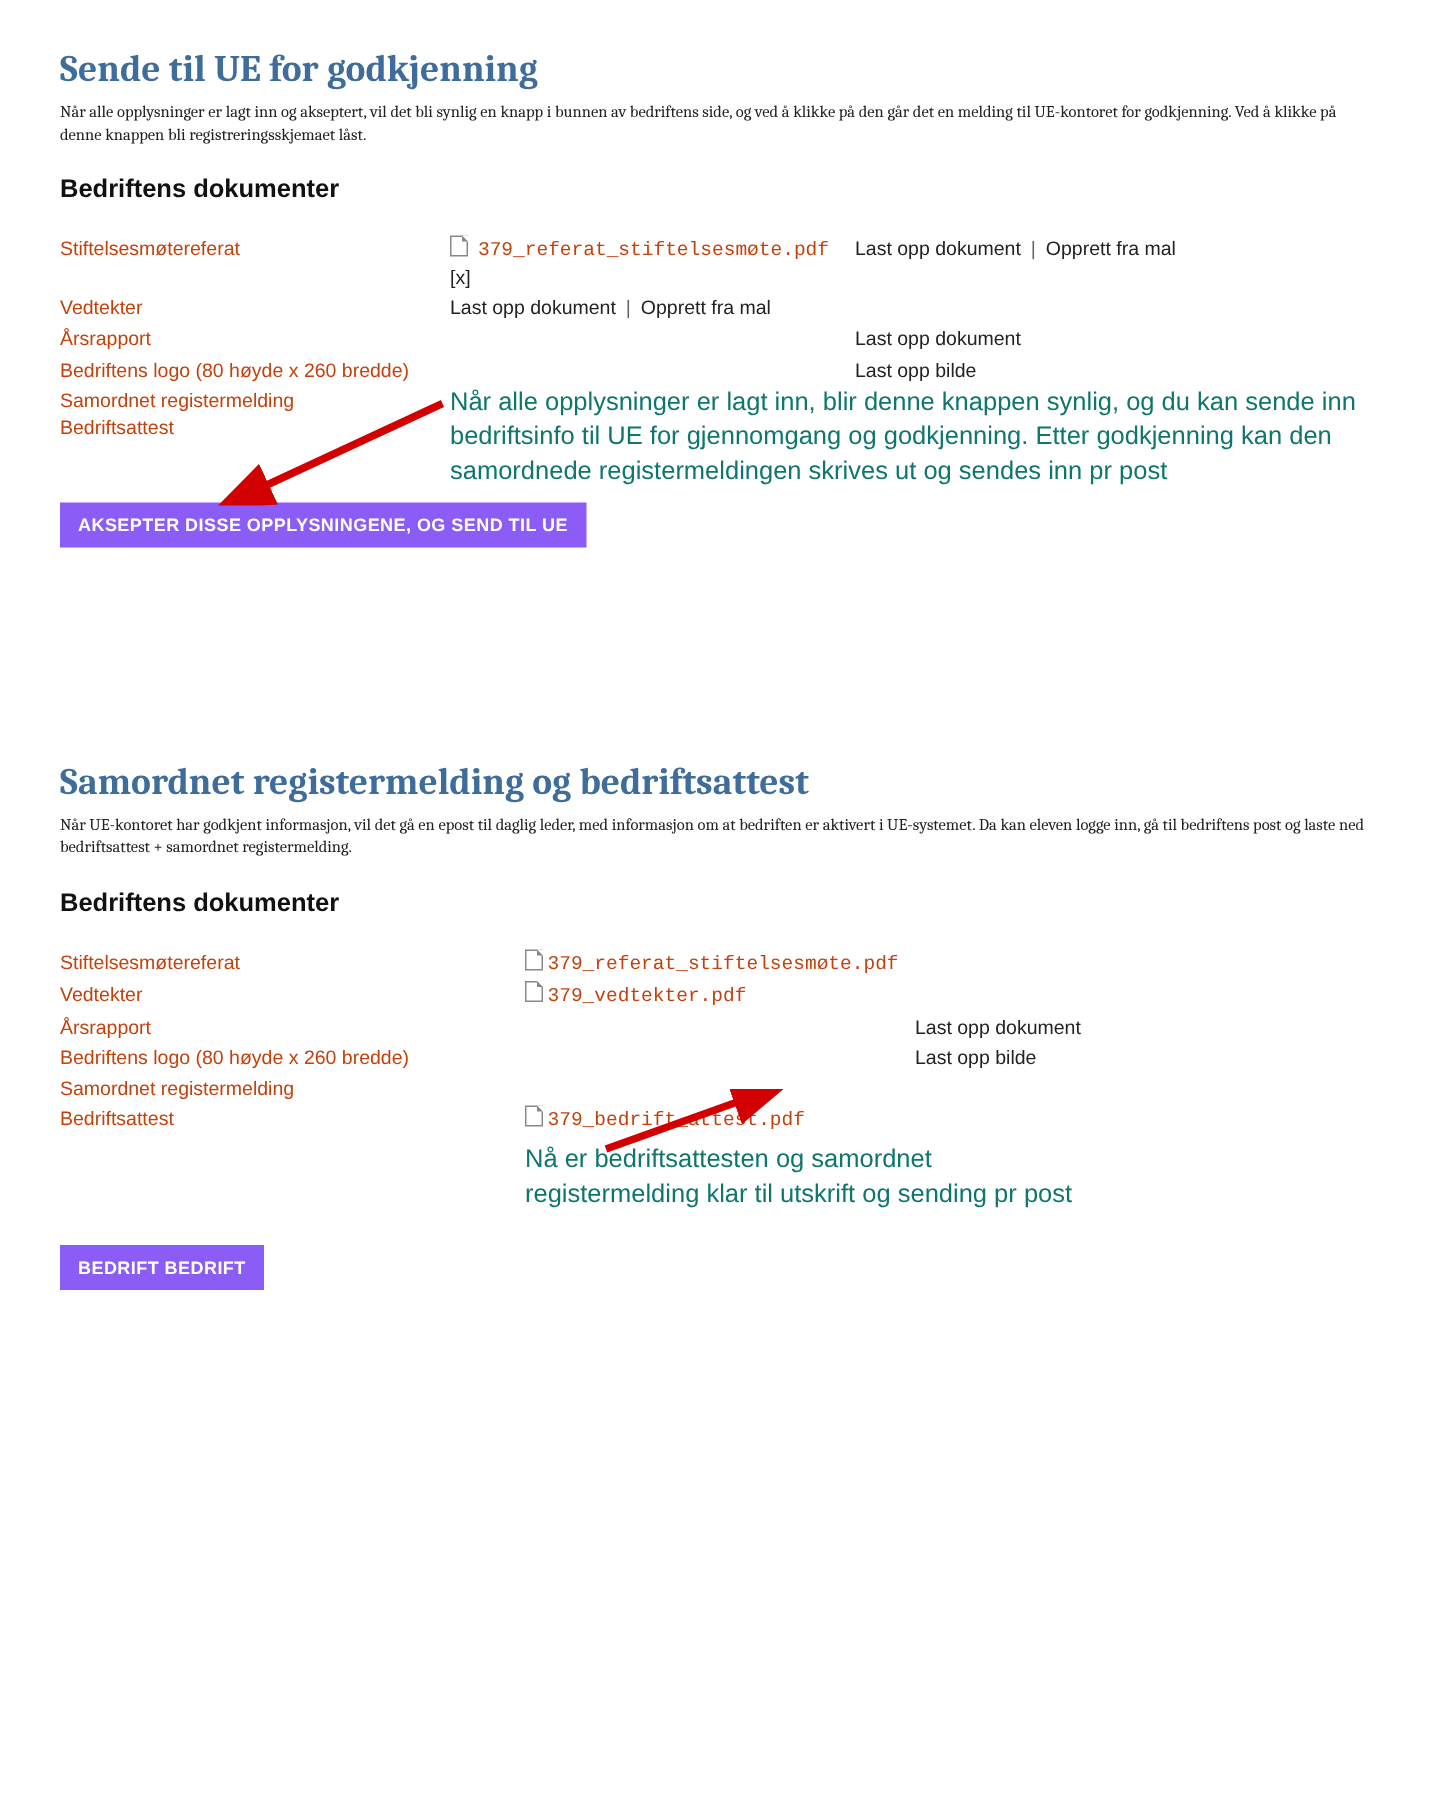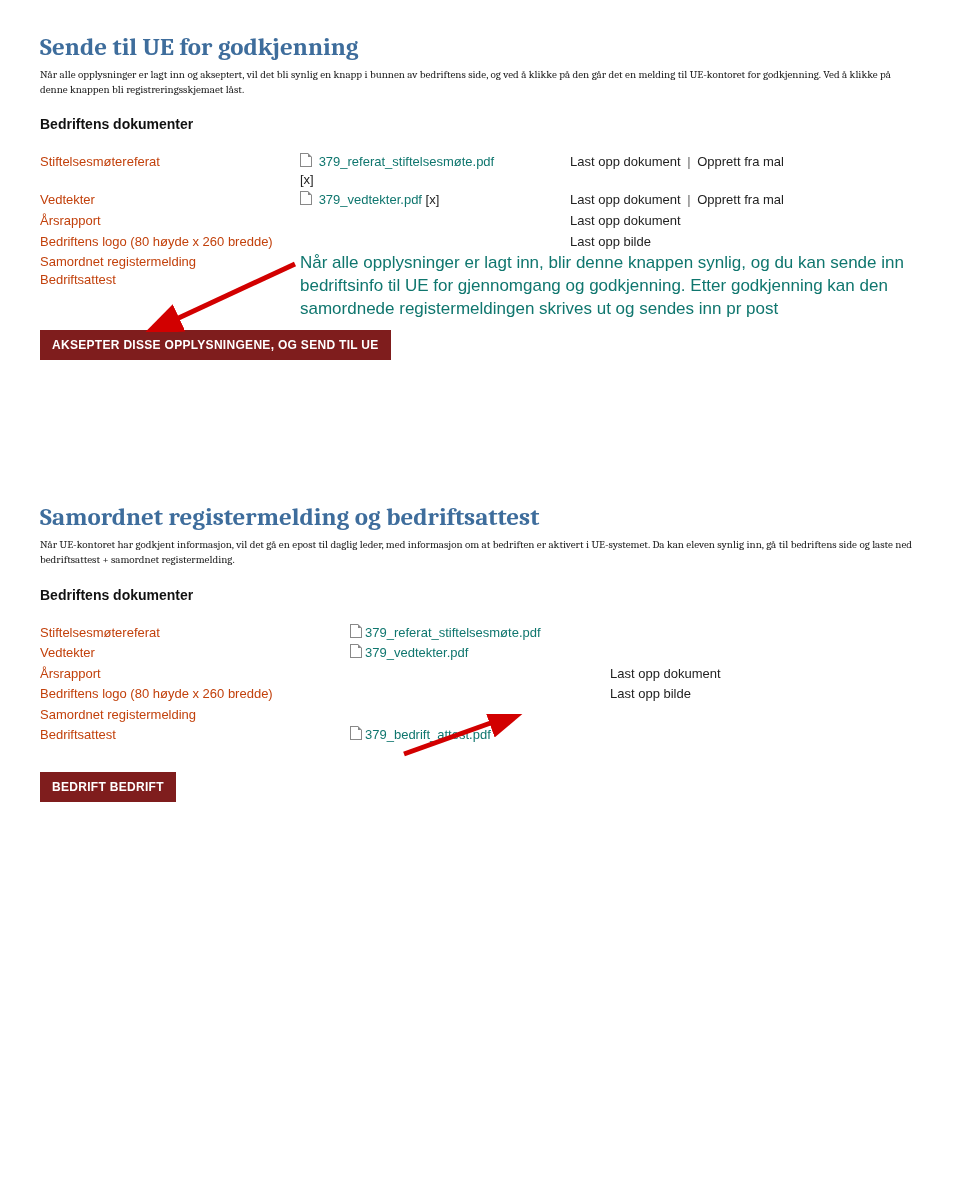--- a/index.html
+++ b/index.html
@@ -23,21 +23,21 @@
     font-size: 11px;
   }
   .shot {
     border: none;
     margin-bottom: 60px;
     font-family: Arial, Helvetica, sans-serif;
     font-size: 13px;
   }
   .shot h3 {
     font-family: Arial, sans-serif;
-    font-size: 14px;
+    font-size: 17px;
     font-weight: bold;
     margin: 6px 0 18px 0;
     color: #111;
   }
   .doc-row {
     display: flex;
     align-items: flex-start;
     margin-bottom: 2px;
   }
   .col-label {
@@ -50,22 +50,23 @@
     width: 270px;
     flex-shrink: 0;
     padding-top: 1px;
   }
   .col-actions {
     flex: 1;
     padding-top: 1px;
     color: #222;
   }
   .file-link {
-    color: #0f766e;
+    color: #c2410c;
     text-decoration: none;
+    font-family: Liberation Mono, monospace;
   }
   .doc-icon {
     display: inline-block;
     width: 10px;
     height: 12px;
     border: 1px solid #888;
     background: #fff;
     position: relative;
     vertical-align: -1px;
     margin-right: 3px;
@@ -94,21 +95,21 @@
     width: 260px;
     flex-shrink: 0;
     position: relative;
     height: 70px;
   }
   .arrow-svg {
     position: absolute;
   }
   .green-btn {
     display: inline-block;
-    background: #7f1d1d;
+    background: #8b5cf6;
     color: #fff;
     font-family: Arial, sans-serif;
     font-size: 12px;
     font-weight: bold;
     letter-spacing: 0.3px;
     padding: 7px 12px;
     margin-top: 8px;
   }
   .shot2 .col-label { width: 310px; }
   .shot2 .col-file  { width: 260px; }
@@ -142,24 +143,20 @@
     </div>
     <div class="col-actions">
       <span>Last opp dokument</span>
       <span class="act-sep">|</span>
       <span>Opprett fra mal</span>
     </div>
   </div>
 
   <div class="doc-row">
     <div class="col-label">Vedtekter</div>
-    <div class="col-file">
-      <span class="doc-icon"></span>
-      <a class="file-link">379_vedtekter.pdf</a><span class="x-del"> [x]</span>
-    </div>
     <div class="col-actions">
       <span>Last opp dokument</span>
       <span class="act-sep">|</span>
       <span>Opprett fra mal</span>
     </div>
   </div>
 
   <div class="doc-row">
     <div class="col-label">Årsrapport</div>
     <div class="col-file"></div>
@@ -187,21 +184,21 @@
     </div>
     <div class="red-annot" style="flex:1">Når alle opplysninger er lagt inn, blir denne knappen synlig, og du kan sende inn bedriftsinfo til UE for gjennomgang og godkjenning. Etter godkjenning kan den samordnede registermeldingen skrives ut og sendes inn pr post</div>
   </div>
 
   <div class="green-btn">AKSEPTER DISSE OPPLYSNINGENE, OG SEND TIL UE</div>
 </div>
 
 <div class="spacer-large"></div>
 
 <h2 class="section">Samordnet registermelding og bedriftsattest</h2>
-<p class="body-text">Når UE-kontoret har godkjent informasjon, vil det gå en epost til daglig leder, med informasjon om at bedriften er aktivert i UE-systemet. Da kan eleven synlig inn, gå til bedriftens side og laste ned bedriftsattest + samordnet registermelding.</p>
+<p class="body-text">Når UE-kontoret har godkjent informasjon, vil det gå en epost til daglig leder, med informasjon om at bedriften er aktivert i UE-systemet. Da kan eleven logge inn, gå til bedriftens post og laste ned bedriftsattest + samordnet registermelding.</p>
 
 <div class="shot shot2">
   <h3>Bedriftens dokumenter</h3>
 
   <div class="doc-row">
     <div class="col-label">Stiftelsesmøtereferat</div>
     <div class="col-file"><span class="doc-icon"></span><a class="file-link">379_referat_stiftelsesmøte.pdf</a></div>
     <div class="col-actions"></div>
   </div>
   <div class="doc-row">
@@ -231,17 +228,18 @@
 
   <div class="annot-block2">
     <svg class="arrow2" width="180" height="44">
       <defs>
           <marker id="ah2" markerWidth="10" markerHeight="10" refX="2" refY="3" orient="auto">
         <path d="M0,0 L0,6 L8,3 z" fill="#d20000"></path>
           </marker>
         </defs>
       <line x1="60" y1="40" x2="155" y2="6" stroke="#d20000" stroke-width="5" marker-end="url(#ah2)"></line>
     </svg>
+    <div class="red-annot" style="max-width:380px">Nå er bedriftsattesten og samordnet registermelding klar til utskrift og sending pr post</div>
   </div>
 
   <div style="height:14px"></div>
   <div class="green-btn">BEDRIFT BEDRIFT</div>
 </div>
 
 </body></html>

